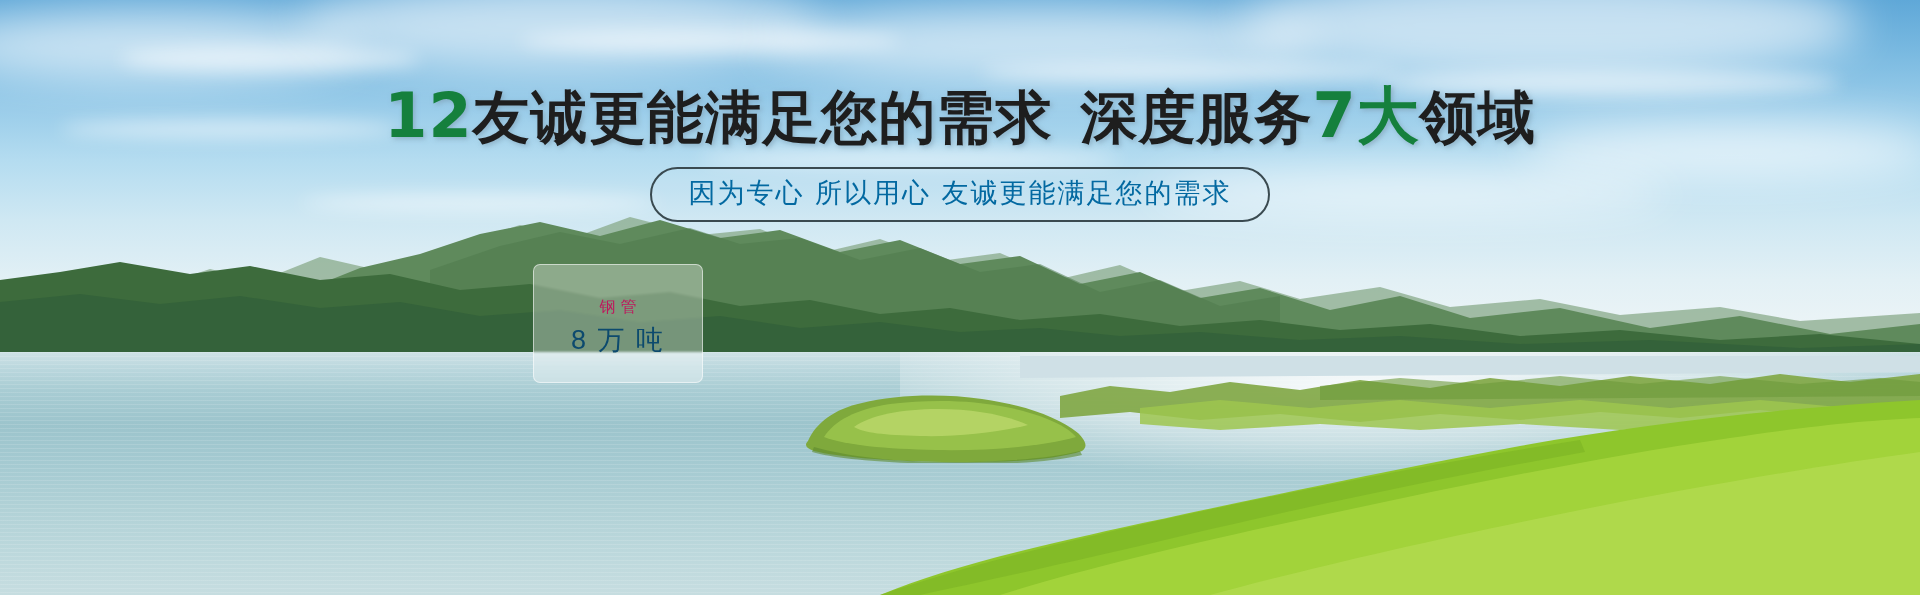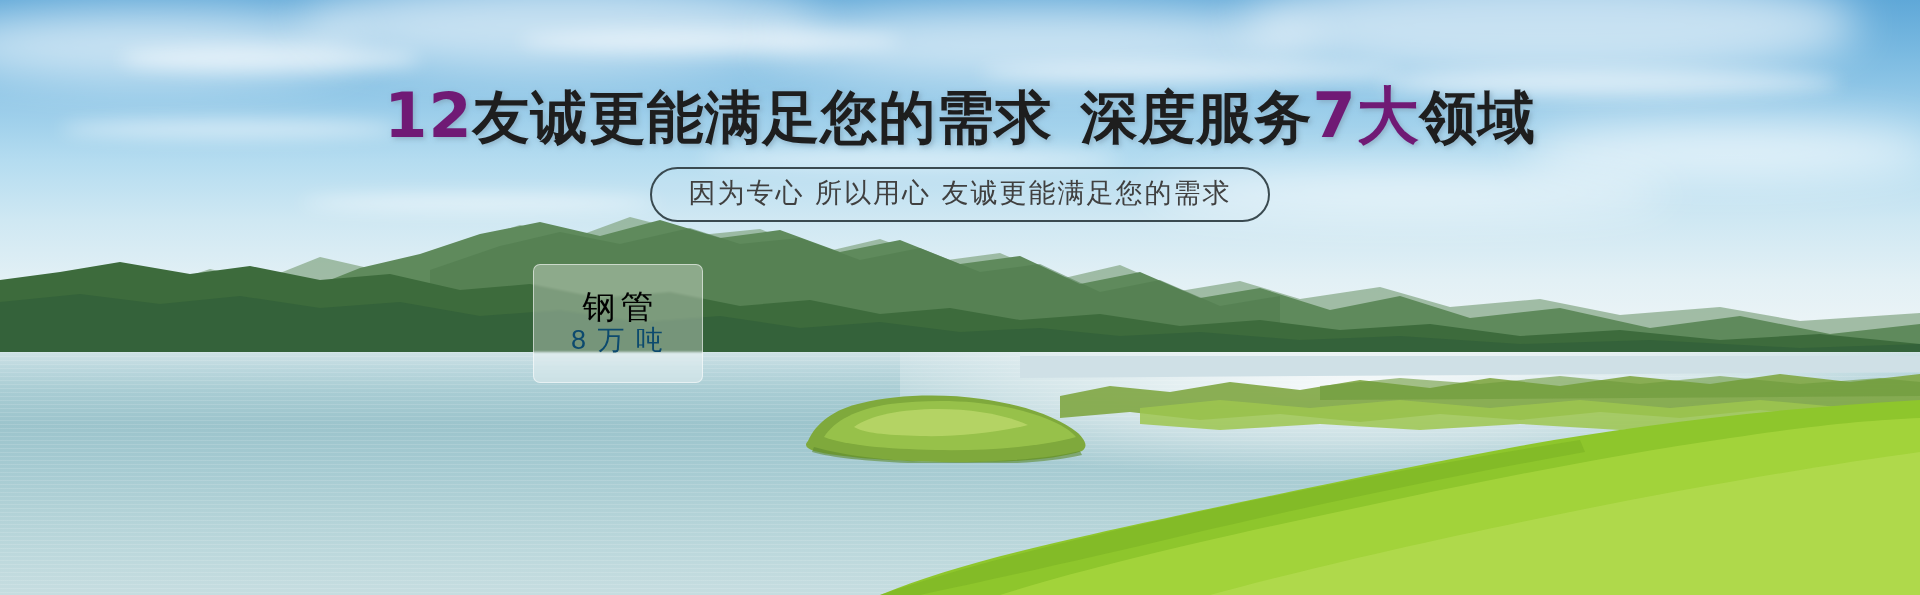--- a/index.html
+++ b/index.html
@@ -104,39 +104,39 @@
     font-family:"DejaVu Sans","Liberation Sans",sans-serif;
     font-weight:bold;
     font-size:57px;
     line-height:60px;
     letter-spacing:1px;
     white-space:nowrap;
     color:#1e1e1e;
     text-shadow:2px 2px 5px rgba(120,150,170,.55);
   }
   .headline .red{
-    color:#701a75;
+    color:#15803d;
     font-size:62px;
   }
   .headline .gap{display:inline-block;width:28px;}
 
   .subwrap{
     position:absolute;
     left:0; top:167px; width:1920px;
     text-align:center;
   }
   .subpill{
     display:inline-block;
     padding:7px 36px 10px 36px;
     border:2px solid #3a4a50;
     border-radius:30px;
     font-family:"DejaVu Sans","Liberation Sans",sans-serif;
     font-size:27px;
     line-height:34px;
-    color:#404040;
+    color:#0369a1;
     letter-spacing:2px;
     white-space:nowrap;
     background:rgba(255,255,255,.03);
   }
 
   
   .cards{
     position:absolute;
     left:533px; top:264px;
     display:flex;
@@ -149,23 +149,23 @@
     background:rgba(255,255,255,.33);
     border:1px solid rgba(255,255,255,.55);
     display:flex;
     flex-direction:column;
     align-items:center;
     justify-content:center;
     backdrop-filter:blur(1px);
   }
   .card .c-label{
     font-family:"DejaVu Sans","Liberation Sans",sans-serif;
-    font-size:33px;
+    font-size:16px;
     line-height:30px;
-    color:#000000;
+    color:#be185d;
     letter-spacing:5px;
     text-indent:5px;
     margin-bottom:3px;
     font-weight:500;
   }
   .card .c-value{
     font-family:Liberation Sans, sans-serif;
     font-size:27px;
     line-height:30px;
     color:#0c4a6e;

